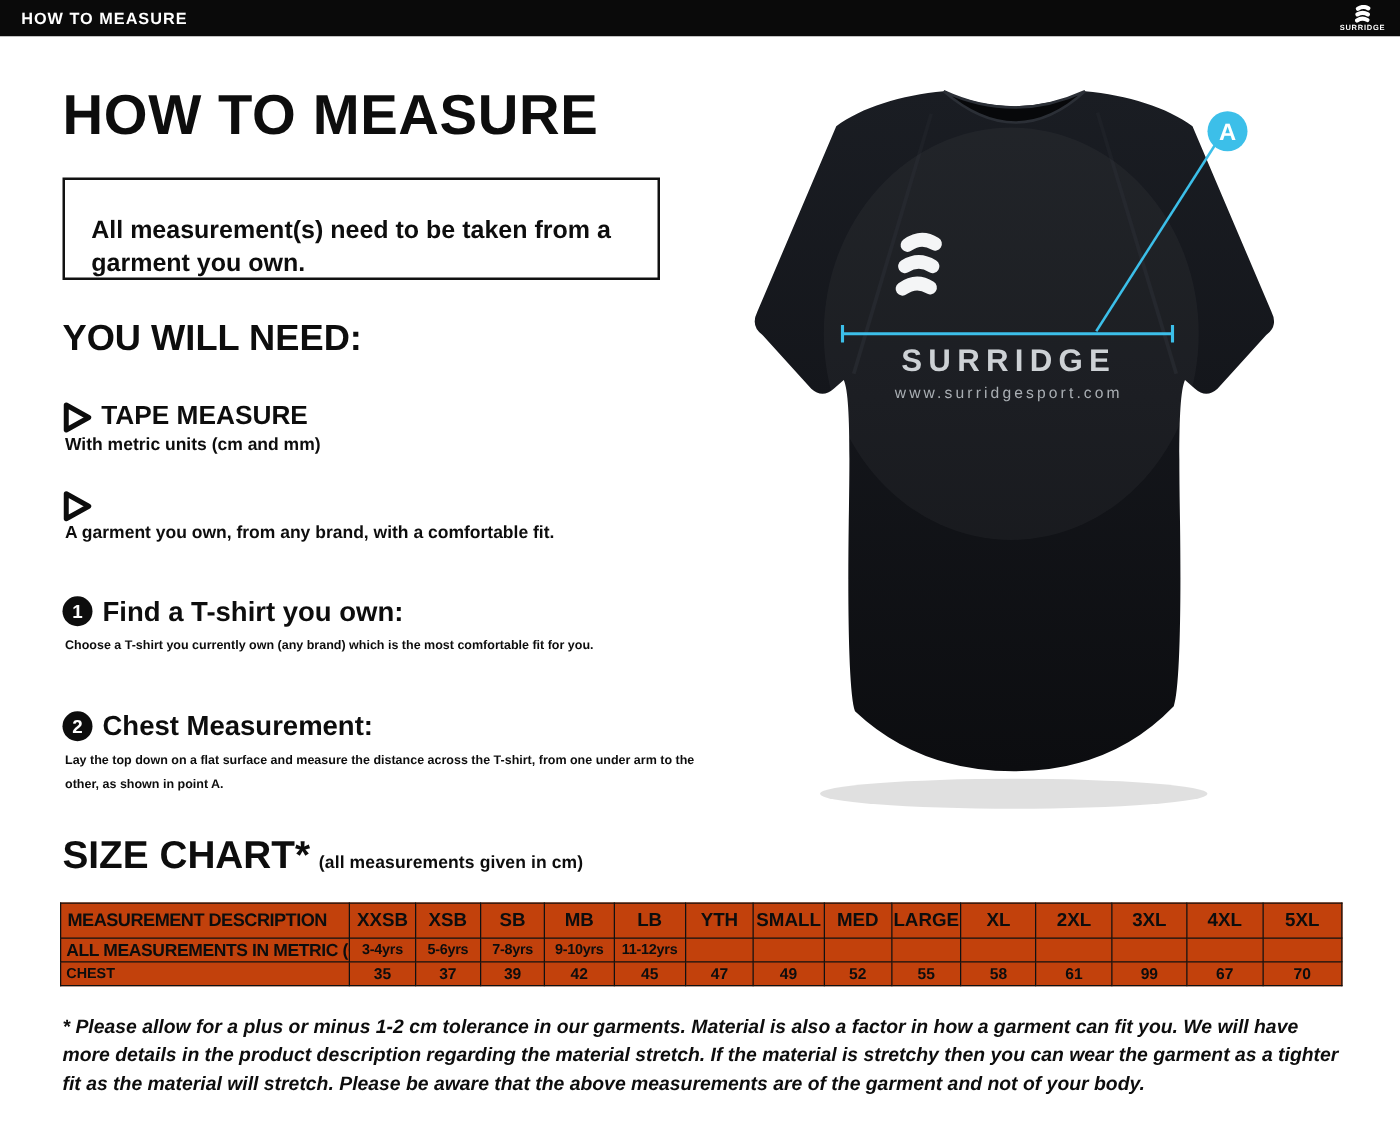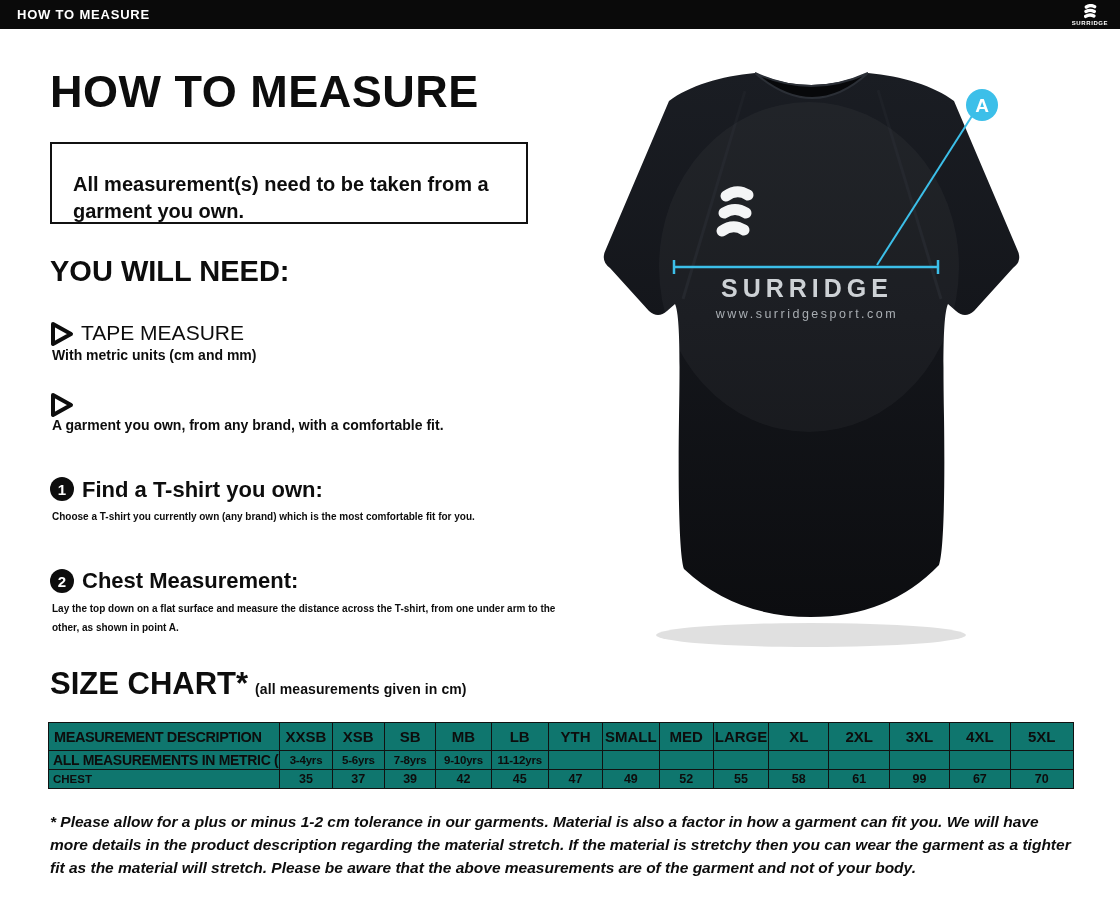--- a/index.html
+++ b/index.html
@@ -35,39 +35,39 @@
   .notice-box {
     position:absolute; left:50px; top:142px; width:478px; height:82px;
     border:2px solid #111111; padding:27px 20px 0 21px;
   }
   .notice-box p { font-size:20px; font-weight:700; line-height:27px; color:#0d0d0d; }
 
   
   .h2-need {
     position:absolute; left:50px; top:255px; font-size:29px; font-weight:800; color:#0d0d0d;
   }
-  .need-item-title { position:absolute; font-size:21px; font-weight:400; color:#0d0d0d; }
+  .need-item-title { position:absolute; font-size:21px; font-weight:700; color:#0d0d0d; }
   .need-item-desc  { position:absolute; font-size:14px; font-weight:700; color:#0d0d0d; }
   .tri-icon { position:absolute; width:24px; height:26px; }
 
   
   .step-num {
     position:absolute; width:24px; height:24px; border-radius:50%; background:#0d0d0d;
     color:#ffffff; font-size:15px; font-weight:700; display:flex; align-items:center; justify-content:center;
   }
   .step-title { position:absolute; font-size:22px; font-weight:800; color:#0d0d0d; }
   .step-desc  { position:absolute; width:524px; font-size:10px; font-weight:700; line-height:19px; color:#0d0d0d; }
 
   
   .h2-chart { position:absolute; left:50px; top:666px; font-size:31px; font-weight:800; color:#0d0d0d; }
   .h2-chart-sub { font-size:14px; font-weight:700; letter-spacing:.1px; margin-left:7px; }
 
   table.size-chart {
     position:absolute; left:48px; top:722px; width:1026px;
-    border-collapse:collapse; table-layout:fixed; background:#0f766e;
+    border-collapse:collapse; table-layout:fixed; background:#c2410c;
   }
   table.size-chart td, table.size-chart th { border:1.5px solid #111; text-align:center; vertical-align:middle; color:#0d0d0d; overflow:hidden; white-space:nowrap; }
   tr.hdr th { height:28px; font-size:15px; font-weight:700; }
   tr.hdr th.desc-col { text-align:left; padding-left:5px; font-size:14.5px; letter-spacing:-.4px; }
   tr.metric td { height:19px; font-size:11.5px; font-weight:700; letter-spacing:-.2px; }
   tr.metric td.desc-col { text-align:left; padding-left:4px; font-size:14px; letter-spacing:-.3px; }
   tr.vals td { height:19px; font-size:12.5px; font-weight:600; }
   tr.vals td.desc-col { text-align:left; padding-left:4px; font-size:11.5px; font-weight:700; }
 
   

